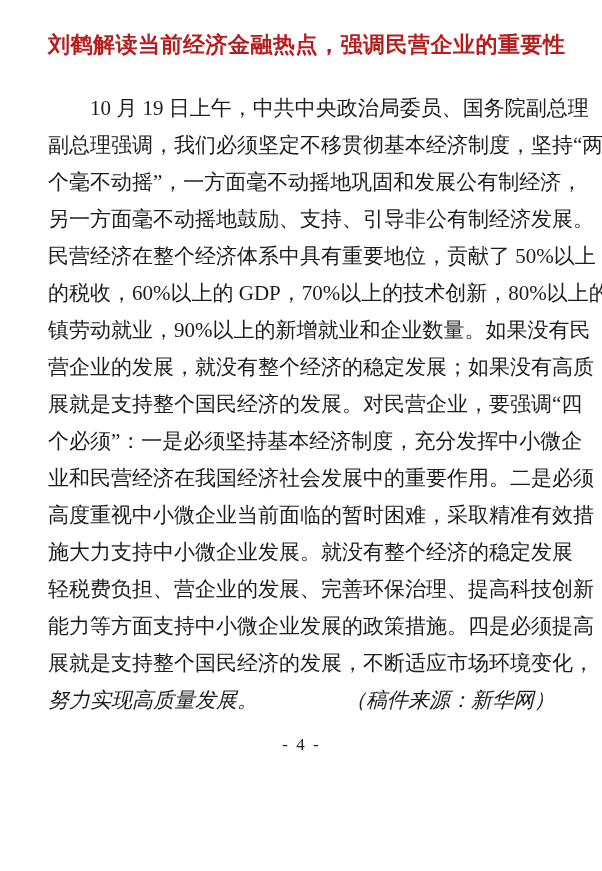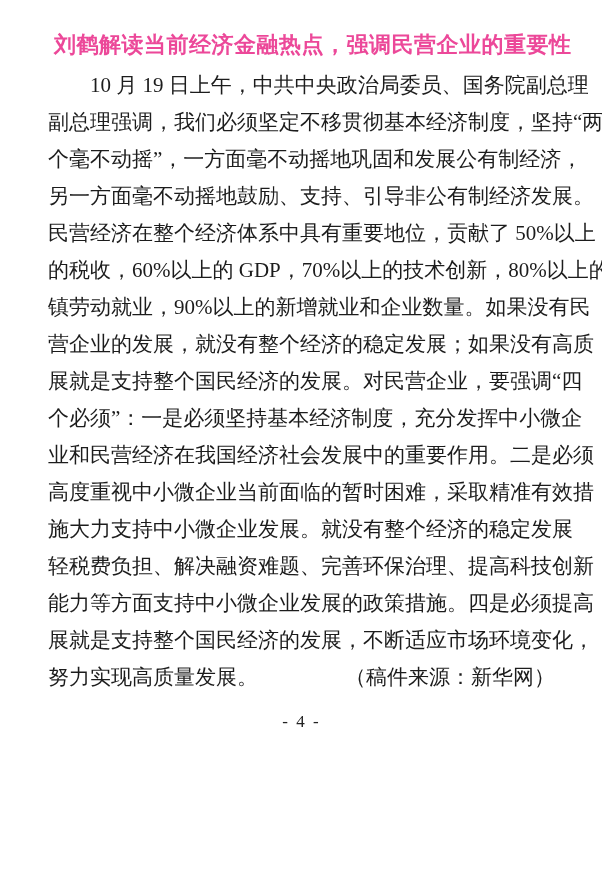--- a/index.html
+++ b/index.html
@@ -20,43 +20,43 @@
     padding: 30px 47px 0 48px;
     position: relative;
   }
   .doc-title {
     font-size: 22px;
     font-weight: bold;
     line-height: 30px;
     text-align: right;
     white-space: nowrap;
     letter-spacing: 0.5px;
-    color: #ec4899;
-    margin-left: 6px;
+    color: #b91c1c;
   }
   .article-body {
-    margin-top: 7px;
+    margin-top: 30px;
     font-size: 21px;
     line-height: 37px;
   }
   .body-line {
     text-align: justify;
     text-align-last: justify;
     height: 37px;
     white-space: nowrap;
   }
   .body-line.indent {
     padding-left: 2em;
   }
   .closing-line {
     height: 37px;
     line-height: 37px;
     display: flex;
     justify-content: space-between;
     align-items: baseline;
+    font-style: italic;
   }
   .page-footer {
     margin-top: 15px;
     text-align: center;
     font-size: 17px;
     line-height: 22px;
     letter-spacing: 2px;
     color: #222222;
   }
 </style>
@@ -75,21 +75,21 @@
       <div class="body-line">另一方面毫不动摇地鼓励、支持、引导非公有制经济发展。</div>
       <div class="body-line">民营经济在整个经济体系中具有重要地位，贡献了 50%以上</div>
       <div class="body-line">的税收，60%以上的 GDP，70%以上的技术创新，80%以上的城</div>
       <div class="body-line">镇劳动就业，90%以上的新增就业和企业数量。如果没有民</div>
       <div class="body-line">营企业的发展，就没有整个经济的稳定发展；如果没有高质</div>
       <div class="body-line">展就是支持整个国民经济的发展。对民营企业，要强调“四</div>
       <div class="body-line">个必须”：一是必须坚持基本经济制度，充分发挥中小微企</div>
       <div class="body-line">业和民营经济在我国经济社会发展中的重要作用。二是必须</div>
       <div class="body-line">高度重视中小微企业当前面临的暂时困难，采取精准有效措</div>
       <div class="body-line">施大力支持中小微企业发展。就没有整个经济的稳定发展</div>
-      <div class="body-line">轻税费负担、解决融资难题、完善环保治理、提高科技创新</div>
+      <div class="body-line">轻税费负担、营企业的发展、完善环保治理、提高科技创新</div>
       <div class="body-line">能力等方面支持中小微企业发展的政策措施。四是必须提高</div>
       <div class="body-line">展就是支持整个国民经济的发展，不断适应市场环境变化，</div>
       <div class="closing-line">
       <span>努力实现高质量发展。</span>
       <span>（稿件来源：新华网）</span>
     </div>
   </div>
 
   <div class="page-footer">- 4 -</div>
 

